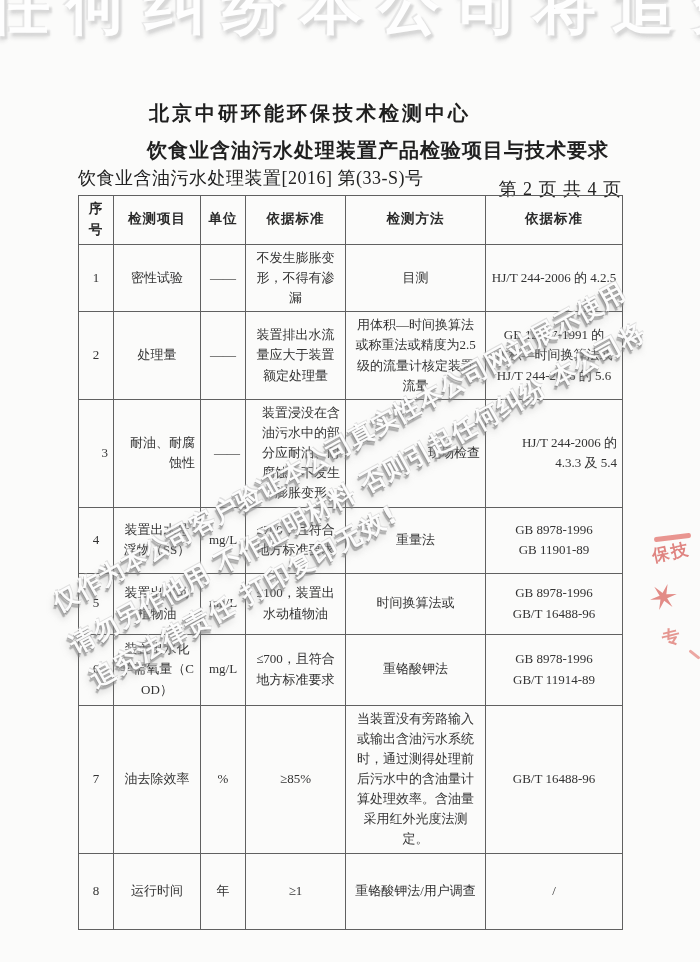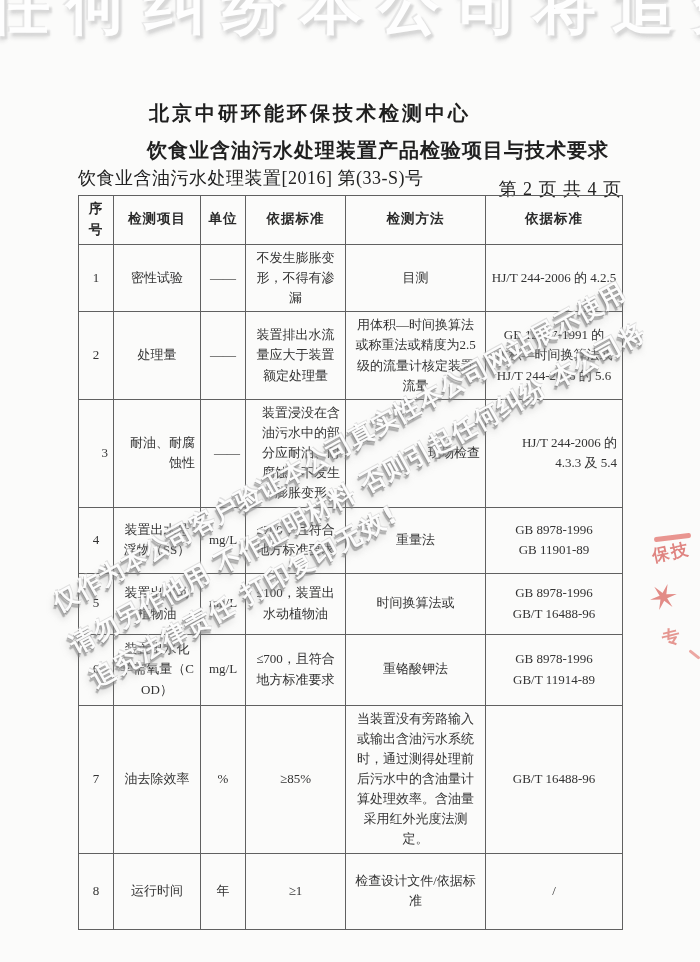--- a/index.html
+++ b/index.html
@@ -164,21 +164,21 @@
         <td>%</td>
         <td>≥85%</td>
         <td>当装置没有旁路输入或输出含油污水系统时，通过测得处理前后污水中的含油量计算处理效率。含油量采用红外光度法测定。</td>
         <td class="std">GB/T 16488-96</td>
       </tr>
       <tr class="r7">
         <td>8</td>
         <td>运行时间</td>
         <td>年</td>
         <td>≥1</td>
-        <td>检查设计文件/依据标准</td>
+        <td>重铬酸钾法/用户调查</td>
         <td class="std">/</td>
       </tr>
     </tbody>
 </table>
 
 <div class="wm wm1">仅作为本公司客户验证本公司真实性本公司网站展示使用</div>
 <div class="wm wm2">请勿另作他用 不作证明材料 否则引起任何纠纷 本公司将</div>
 <div class="wm wm3">追究法律责任 打印复印无效!</div>
 
 <div class="stamp">

